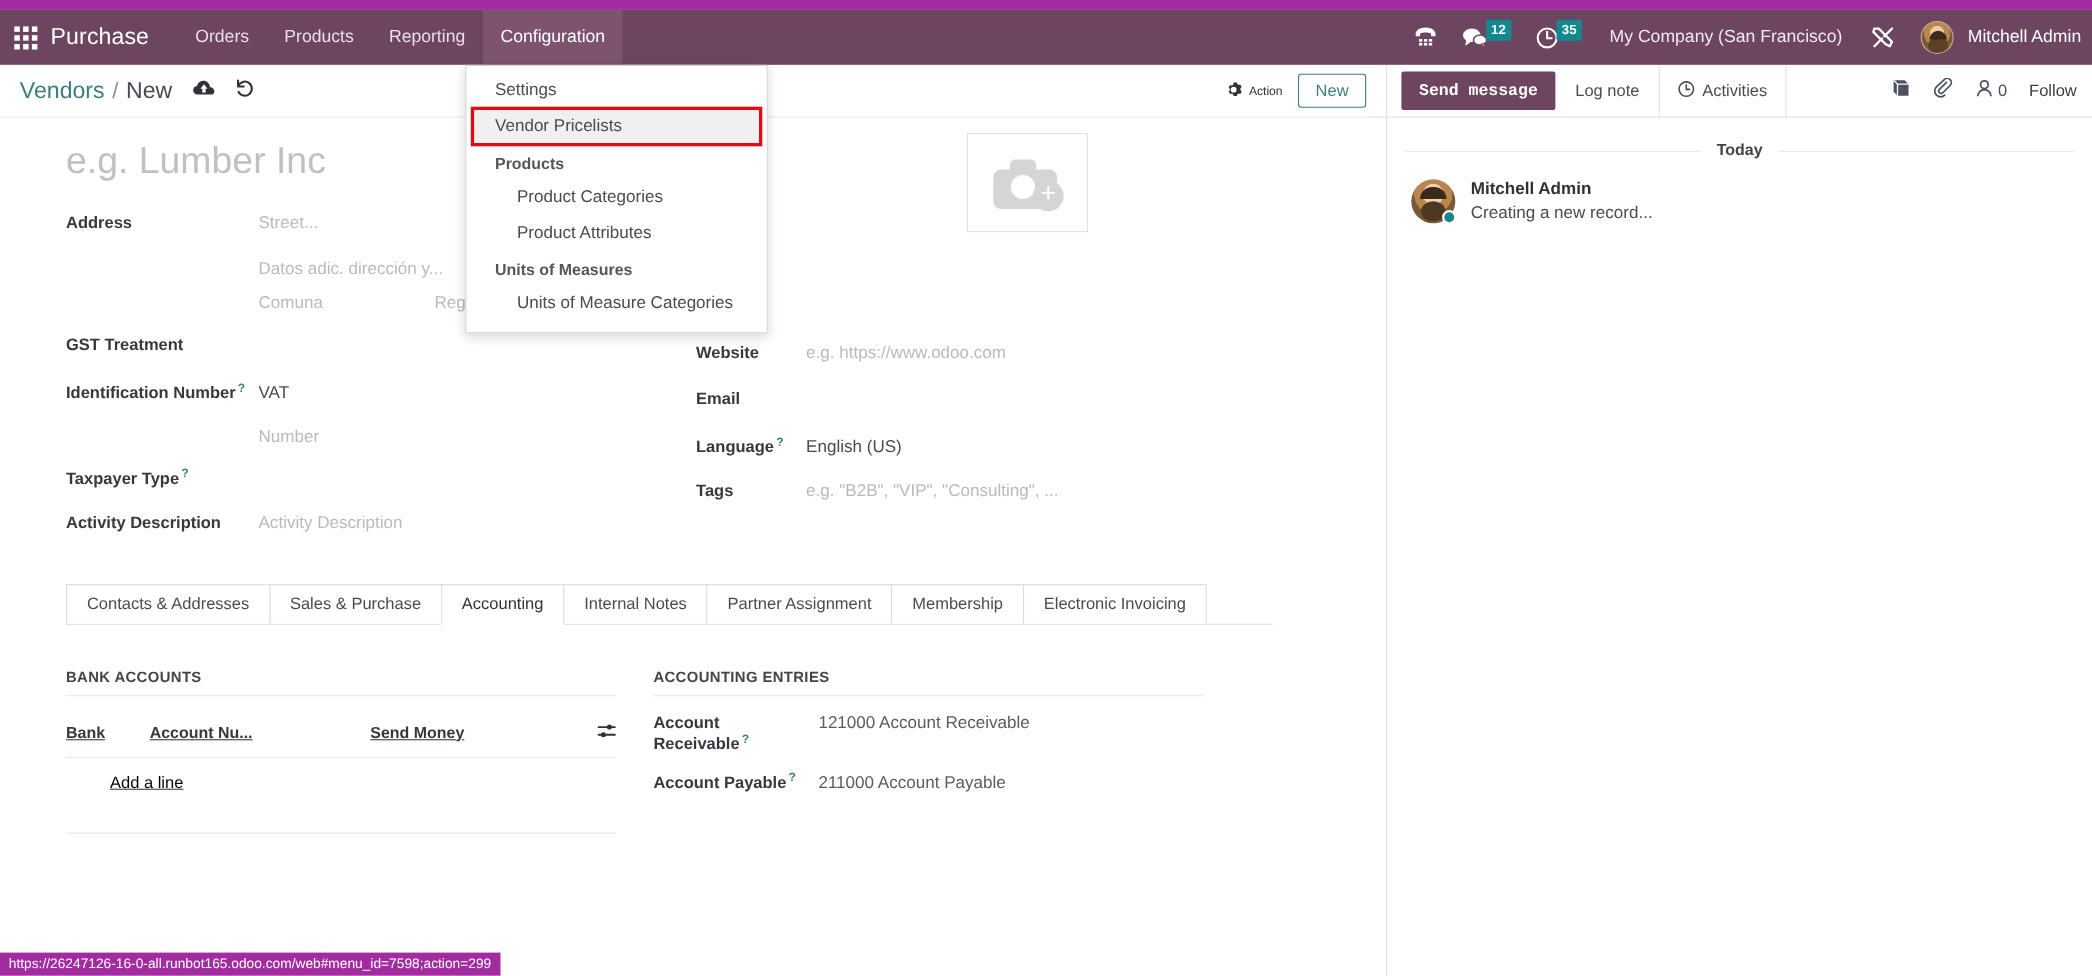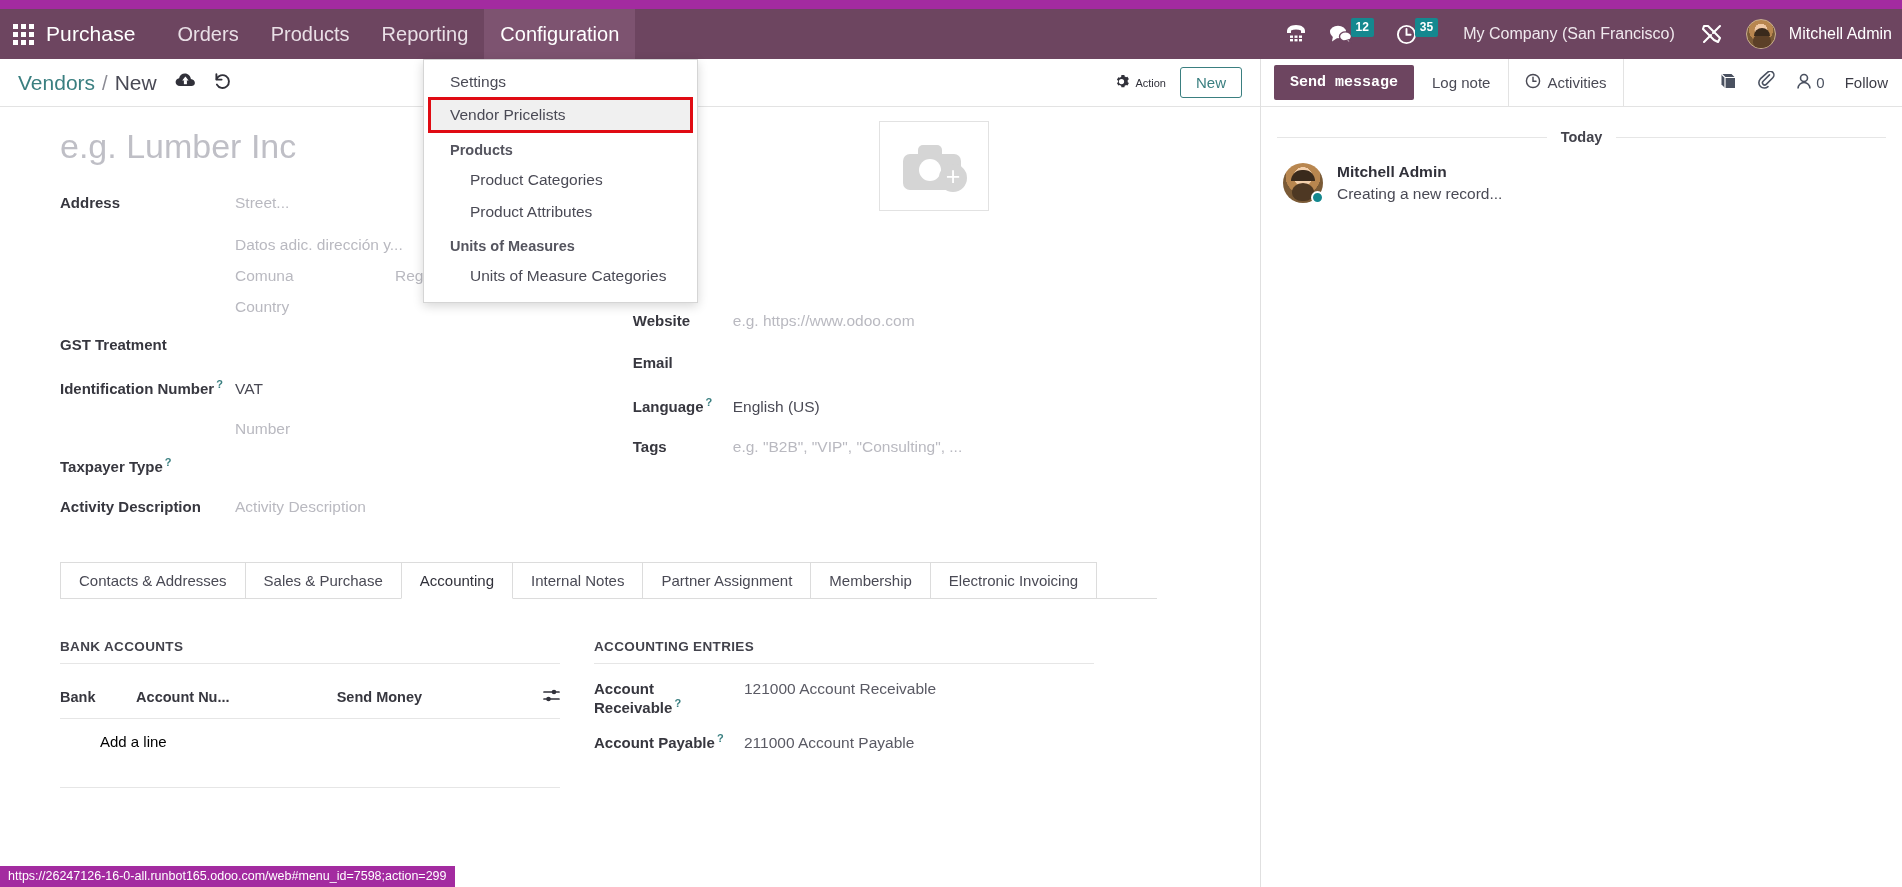--- a/index.html
+++ b/index.html
@@ -37,21 +37,21 @@
     grid-template-columns: repeat(3, 5px);
     grid-template-rows: repeat(3, 5px);
     gap: 3px;
   }
   .grid3 i { background: #ffffff; display: block; width: 5px; height: 5px; }
   .brand {
     font-size: 21px; color: #ffffff;
     padding-right: 26px; letter-spacing: .1px;
   }
   .nav-item {
-    font-size: 20px; color: #e9dfe6;
+    font-size: 16px; color: #e9dfe6;
     padding: 0 16px; height: 50px;
     display: flex; align-items: center; cursor: pointer;
   }
   .nav-item.active { background: #7d5370; color: #ffffff; }
   .nav-spacer { flex: 1; }
   .sys-icon {
     position: relative; height: 36px; display: flex;
     align-items: center; padding: 0 11px; cursor: pointer;
   }
   .sys-icon svg { display: block; }
@@ -223,21 +223,21 @@
     border-bottom: 1px solid #ffffff; margin-bottom: -1px;
   }
   .page { display: flex; padding-top: 40px; }
   .page-col { width: 500px; }
   .page-col.right { margin-left: 34px; width: 500px; }
   .sec-title {
     font-size: 13.5px; font-weight: bold; color: #43434c;
     letter-spacing: .35px; border-bottom: 1px solid #e6e6e6;
     padding-bottom: 9px; margin-bottom: 16px;
   }
-  table.lines { width: 100%; border-collapse: collapse; }
+  table.lines { width: 100%; border-collapse: collapse; text-decoration: underline; }
   table.lines th {
     font-size: 14.5px; font-weight: bold; color: #37373f;
     text-align: left; padding: 8px 0 12px 0;
     border-bottom: 1px solid #e6e6e6;
   }
   table.lines th.opt { text-align: right; width: 40px; }
   table.lines td { padding: 14px 0; }
   .addline { color: #000000; font-size: 15px; cursor: pointer; padding-left: 40px; }
   .row-pad { padding-left: 40px; }
   .acc-row { display: flex; align-items: baseline; margin-bottom: 16px; }
@@ -482,21 +482,20 @@
         <div class="frow">
           <div class="flabel">Address</div>
           <div class="fph">Street...</div>
         </div>
         <div class="sub-line fph">Datos adic. dirección y...</div>
         <div class="addr-multi">
           <div class="c1 fph">Comuna</div>
           <div class="c2 fph">Region</div>
           <div class="c3 fph">ZIP</div>
         </div>
-        <div class="sub-line fph">Country</div>
 
         <div class="frow" style="margin-top:20px">
           <div class="flabel">GST Treatment</div>
           <div class="fval"></div>
         </div>
 
         <div class="frow">
           <div class="flabel">
             <span>Identification Number</span><span class="qmark">?</span>
           </div>

